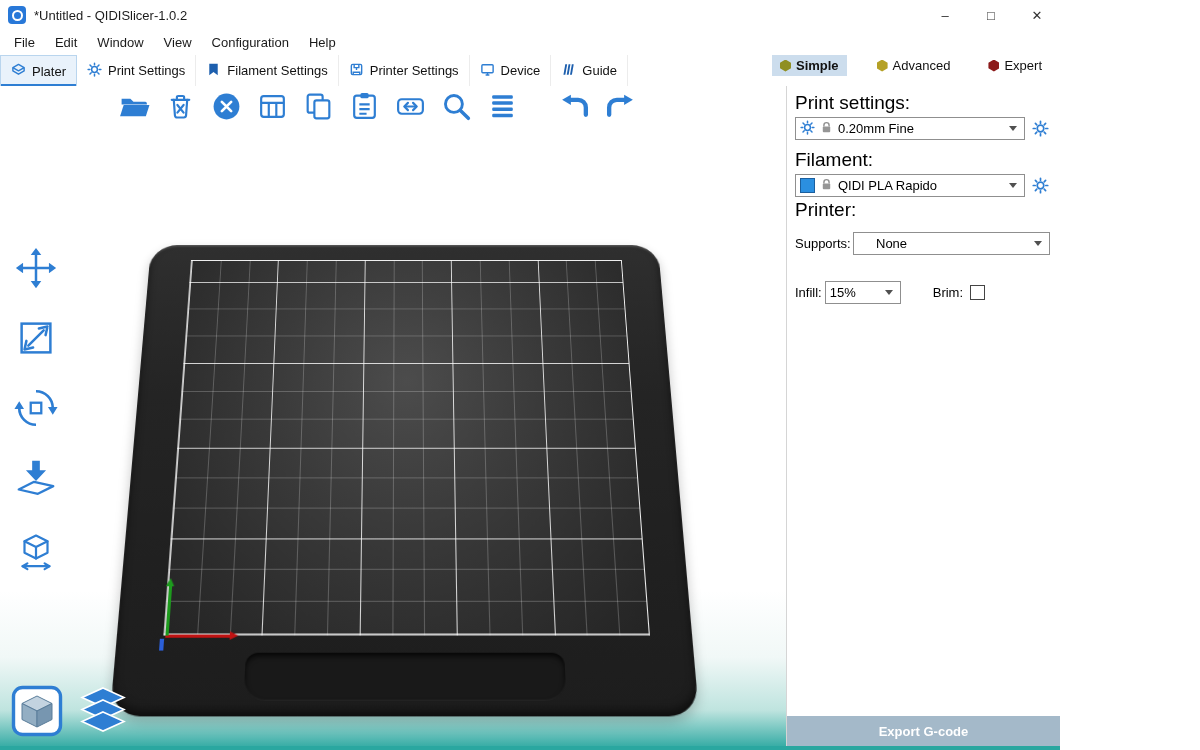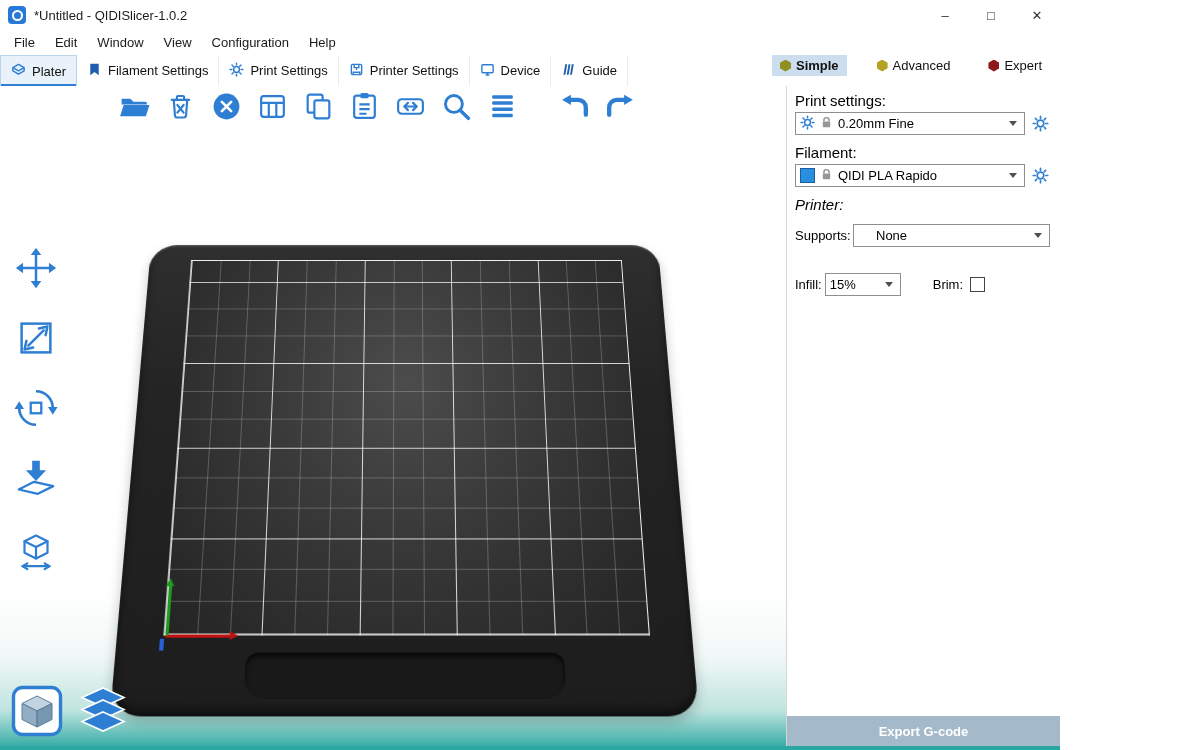--- a/index.html
+++ b/index.html
@@ -68,21 +68,21 @@
     box-shadow:inset 0 3px 5px rgba(0,0,0,0.75),inset 0 -1px 1px rgba(255,255,255,0.07);}
   .axis-x{position:absolute;left:46px;bottom:72px;width:62px;height:3px;background:#c01212;}
   .axis-x::after{content:"";position:absolute;right:-7px;top:-3px;border-left:8px solid #c01212;border-top:4.5px solid transparent;border-bottom:4.5px solid transparent;}
   .axis-y{position:absolute;left:46px;bottom:74px;width:3px;height:48px;background:#1d9b1d;}
   .axis-y::after{content:"";position:absolute;top:-7px;left:-3px;border-bottom:8px solid #1d9b1d;border-left:4.5px solid transparent;border-right:4.5px solid transparent;}
   .axis-z{position:absolute;left:41px;bottom:60px;width:4px;height:11px;background:#2b5fd9;}
 
   
   .sidebar{position:absolute;left:786px;top:0;right:0;bottom:0;background:#fff;
     border-left:1px solid #d5d5d5;padding:2px 10px 0 8px;box-sizing:border-box;}
-  .sb-label{font-size:15px;color:#000;margin:4px 0 3px 0;}
+  .sb-label{font-size:19px;color:#000;margin:4px 0 3px 0;}
   .combo-row{display:flex;align-items:center;}
   .combo{flex:1;height:23px;border:1px solid #8f8f8f;background:#fff;display:flex;
     align-items:center;padding:0 4px;gap:5px;font-size:13px;color:#000;box-sizing:border-box;}
   .combo svg{flex:0 0 auto;}
   .caret{margin-left:auto;width:0;height:0;border-left:4.5px solid transparent;
     border-right:4.5px solid transparent;border-top:5.5px solid #505050;margin-right:3px;}
   .gear-btn{width:19px;height:19px;margin-left:6px;display:flex;align-items:center;justify-content:center;}
   .gear-btn svg{width:17px;height:17px;}
   .swatch{width:15px;height:15px;border:1px solid #1b5f9e;box-sizing:border-box;flex:0 0 auto;}
   .inline-row{display:flex;align-items:center;font-size:13px;color:#000;}
@@ -124,31 +124,31 @@
 
   <div class="tabbar">
     <div class="tab active">
       <span><svg viewBox="0 0 16 16" fill="none" stroke="#2e7ed3" stroke-width="1.5" stroke-linejoin="round">
             <polygon points="8,2.5 14,6 8,9.5 2,6"></polygon>
             <path d="M2 6 v3.5 L8 13 l6 -3.5 V6"></path>
           </svg></span>
       <span>Plater</span>
     </div>
     <div class="tab">
-      <span><svg viewBox="0 0 16 16">
-            <path d="M3.5 1.8 h9 V14 L8 10.6 3.5 14 Z" fill="#1d5fae"></path>
-          </svg></span>
-      <span>Filament Settings</span>
-    </div>
-    <div class="tab">
       <span><svg viewBox="0 0 16 16" fill="none" stroke="#2e7ed3" stroke-width="1.6" stroke-linecap="round">
             <circle cx="8" cy="8" r="3.1"></circle>
             <path d="M8 1.2 V3 M8 13 v1.8 M1.2 8 H3 M13 8 h1.8 M3.2 3.2 L4.5 4.5 M12.8 3.2 L11.5 4.5 M3.2 12.8 L4.5 11.5 M12.8 12.8 L11.5 11.5"></path>
           </svg></span>
       <span>Print Settings</span>
+    </div>
+    <div class="tab">
+      <span><svg viewBox="0 0 16 16">
+            <path d="M3.5 1.8 h9 V14 L8 10.6 3.5 14 Z" fill="#1d5fae"></path>
+          </svg></span>
+      <span>Filament Settings</span>
     </div>
     <div class="tab">
       <span><svg viewBox="0 0 16 16" fill="none" stroke="#2e7ed3" stroke-width="1.5">
             <rect x="2.5" y="2.5" width="11" height="11" rx="1.5"></rect>
             <path d="M5.5 2.5 V6 h5 V2.5 M8 6 v2.5"></path>
             <path d="M4.5 13.5 V11 h7 v2.5"></path>
           </svg></span>
       <span>Printer Settings</span>
     </div>
     <div class="tab">
@@ -366,21 +366,21 @@
           <span class="caret"></span>
         </div>
         <div class="gear-btn">
             <svg viewBox="0 0 16 16" fill="none" stroke="#2e7ed3" stroke-width="1.6" stroke-linecap="round">
               <circle cx="8" cy="8" r="3.1"></circle>
               <path d="M8 1.2 V3 M8 13 v1.8 M1.2 8 H3 M13 8 h1.8 M3.2 3.2 L4.5 4.5 M12.8 3.2 L11.5 4.5 M3.2 12.8 L4.5 11.5 M12.8 12.8 L11.5 11.5"></path>
             </svg>
           </div>
       </div>
 
-      <div class="sb-label" style="margin-top:9px;font-style:italic;">Printer:</div>
+      <div class="sb-label" style="margin-top:2px;">Printer:</div>
 
       <div class="inline-row row-supports">
         <span class="lbl-supports">Supports:</span>
         <div class="combo combo-none">
           <span>None</span>
           <span class="caret"></span>
         </div>
       </div>
 
       <div class="inline-row row-infill">

